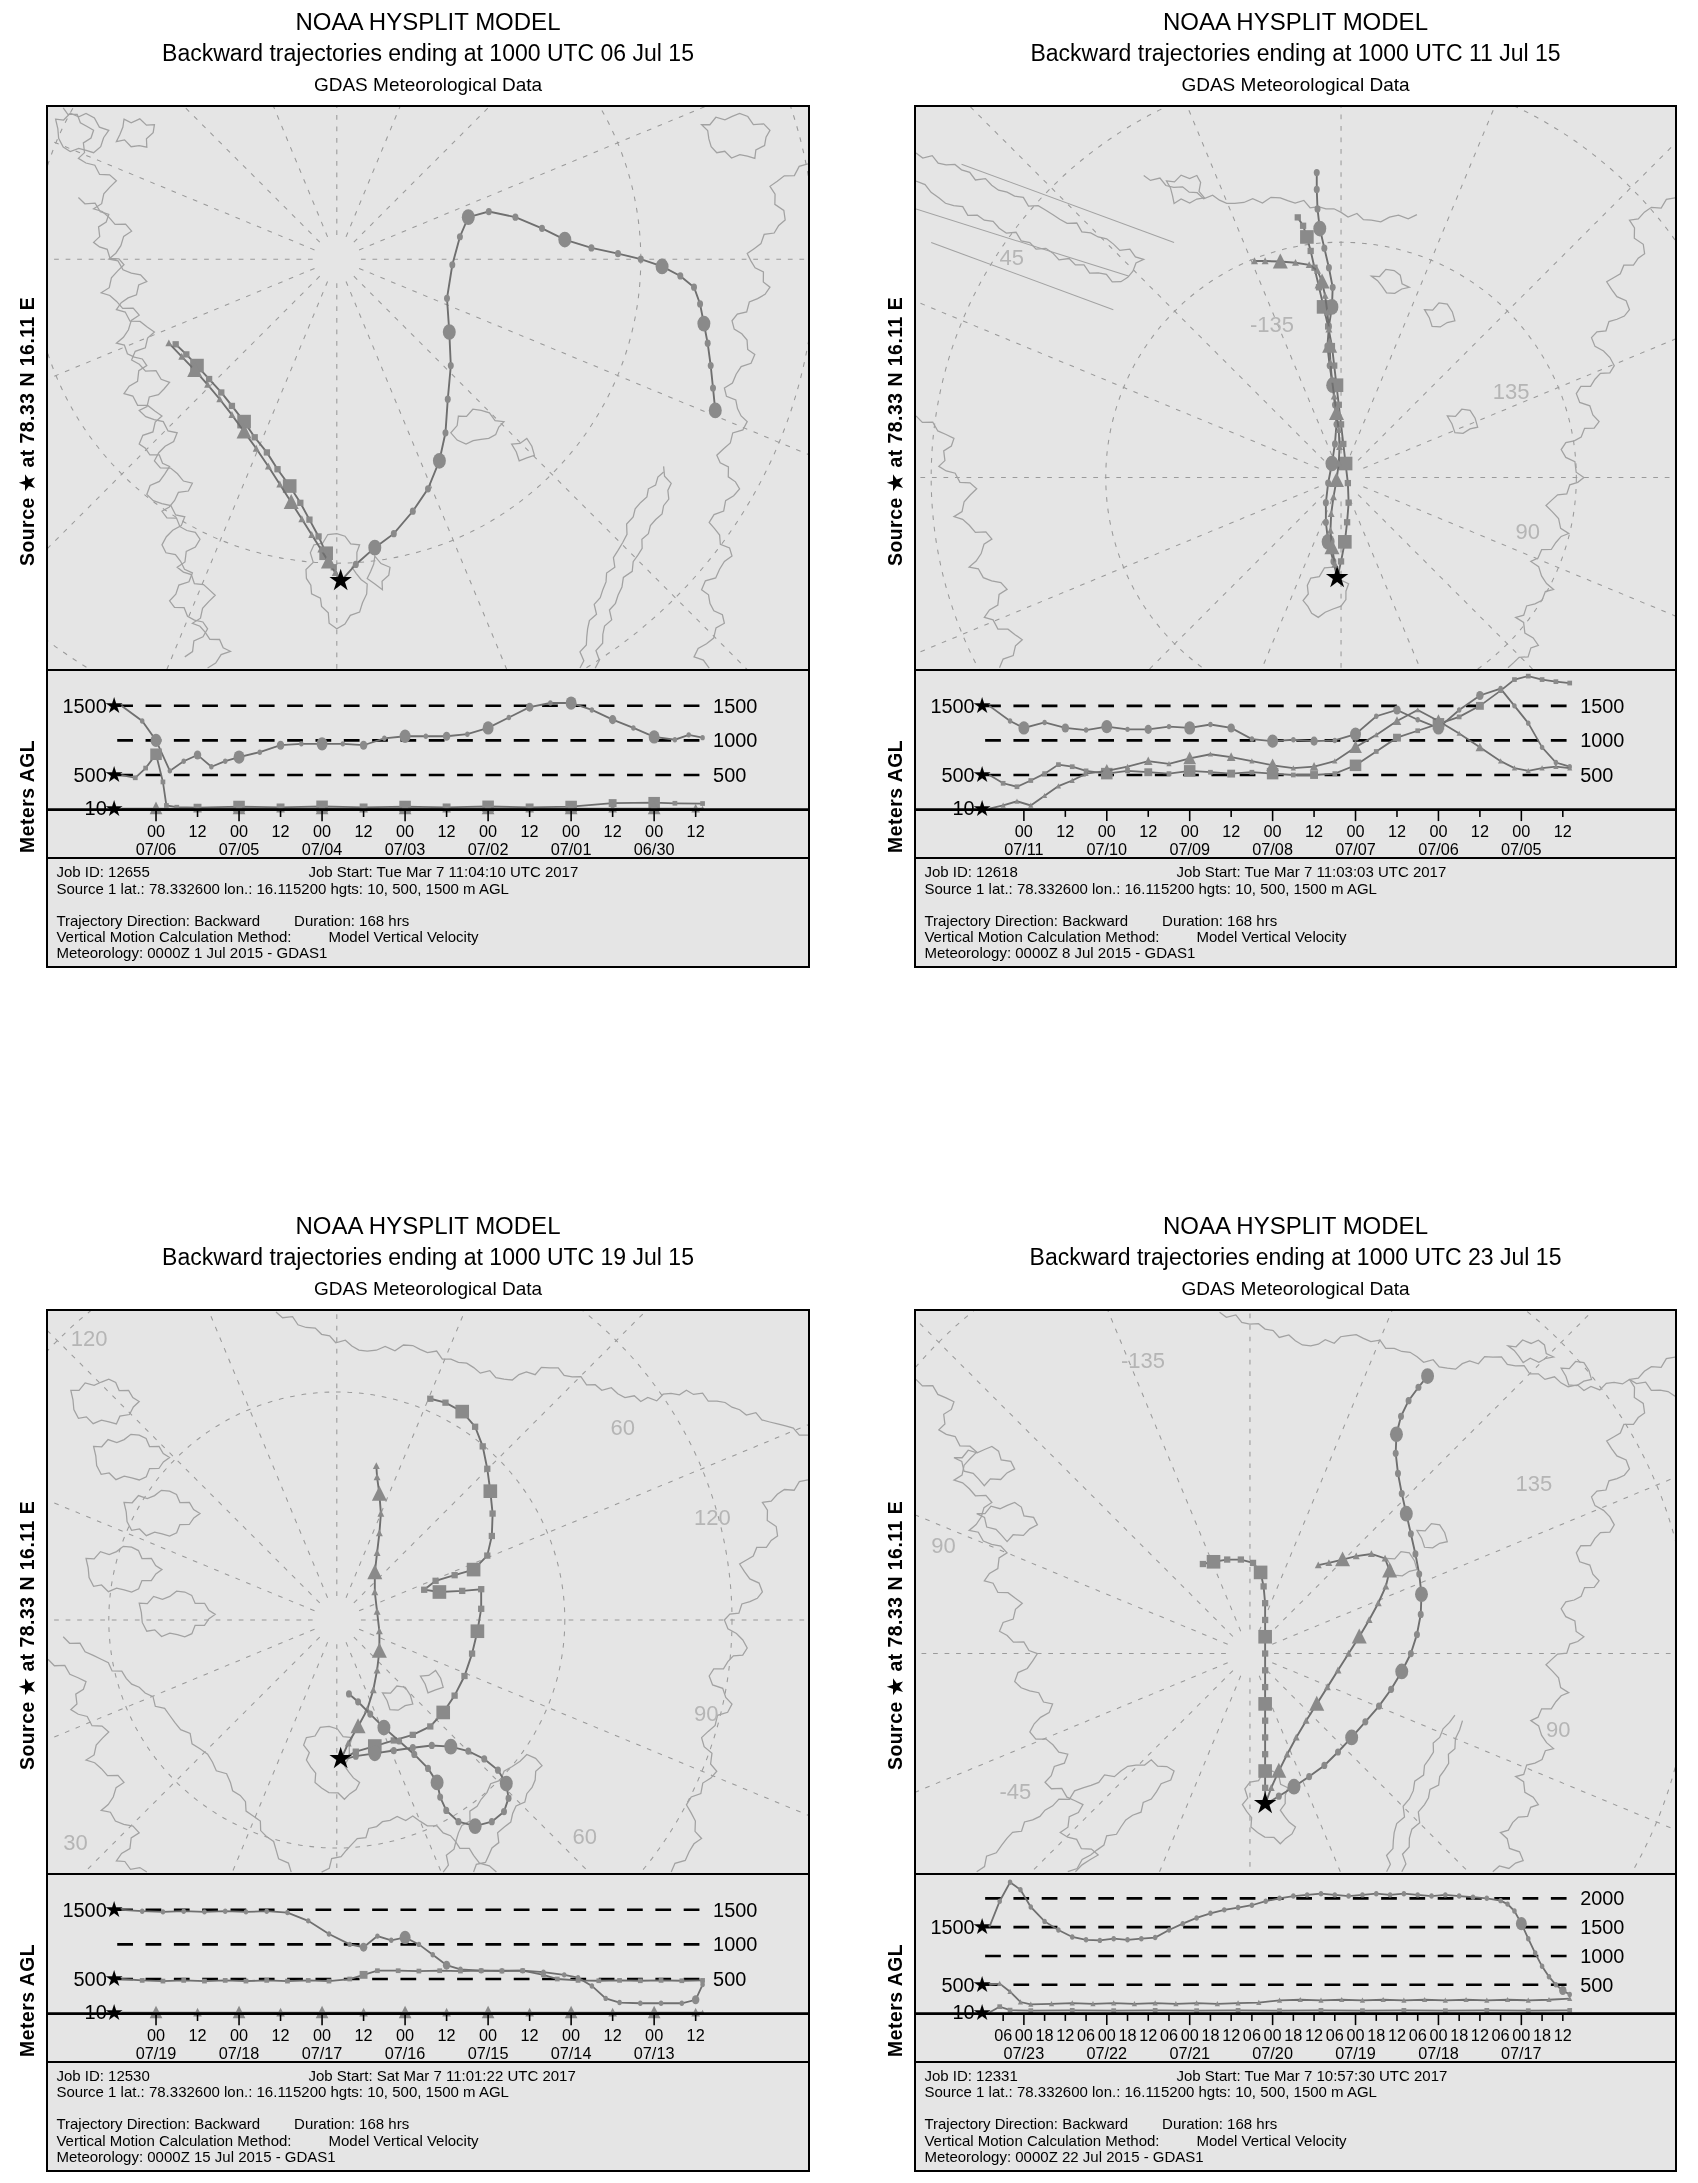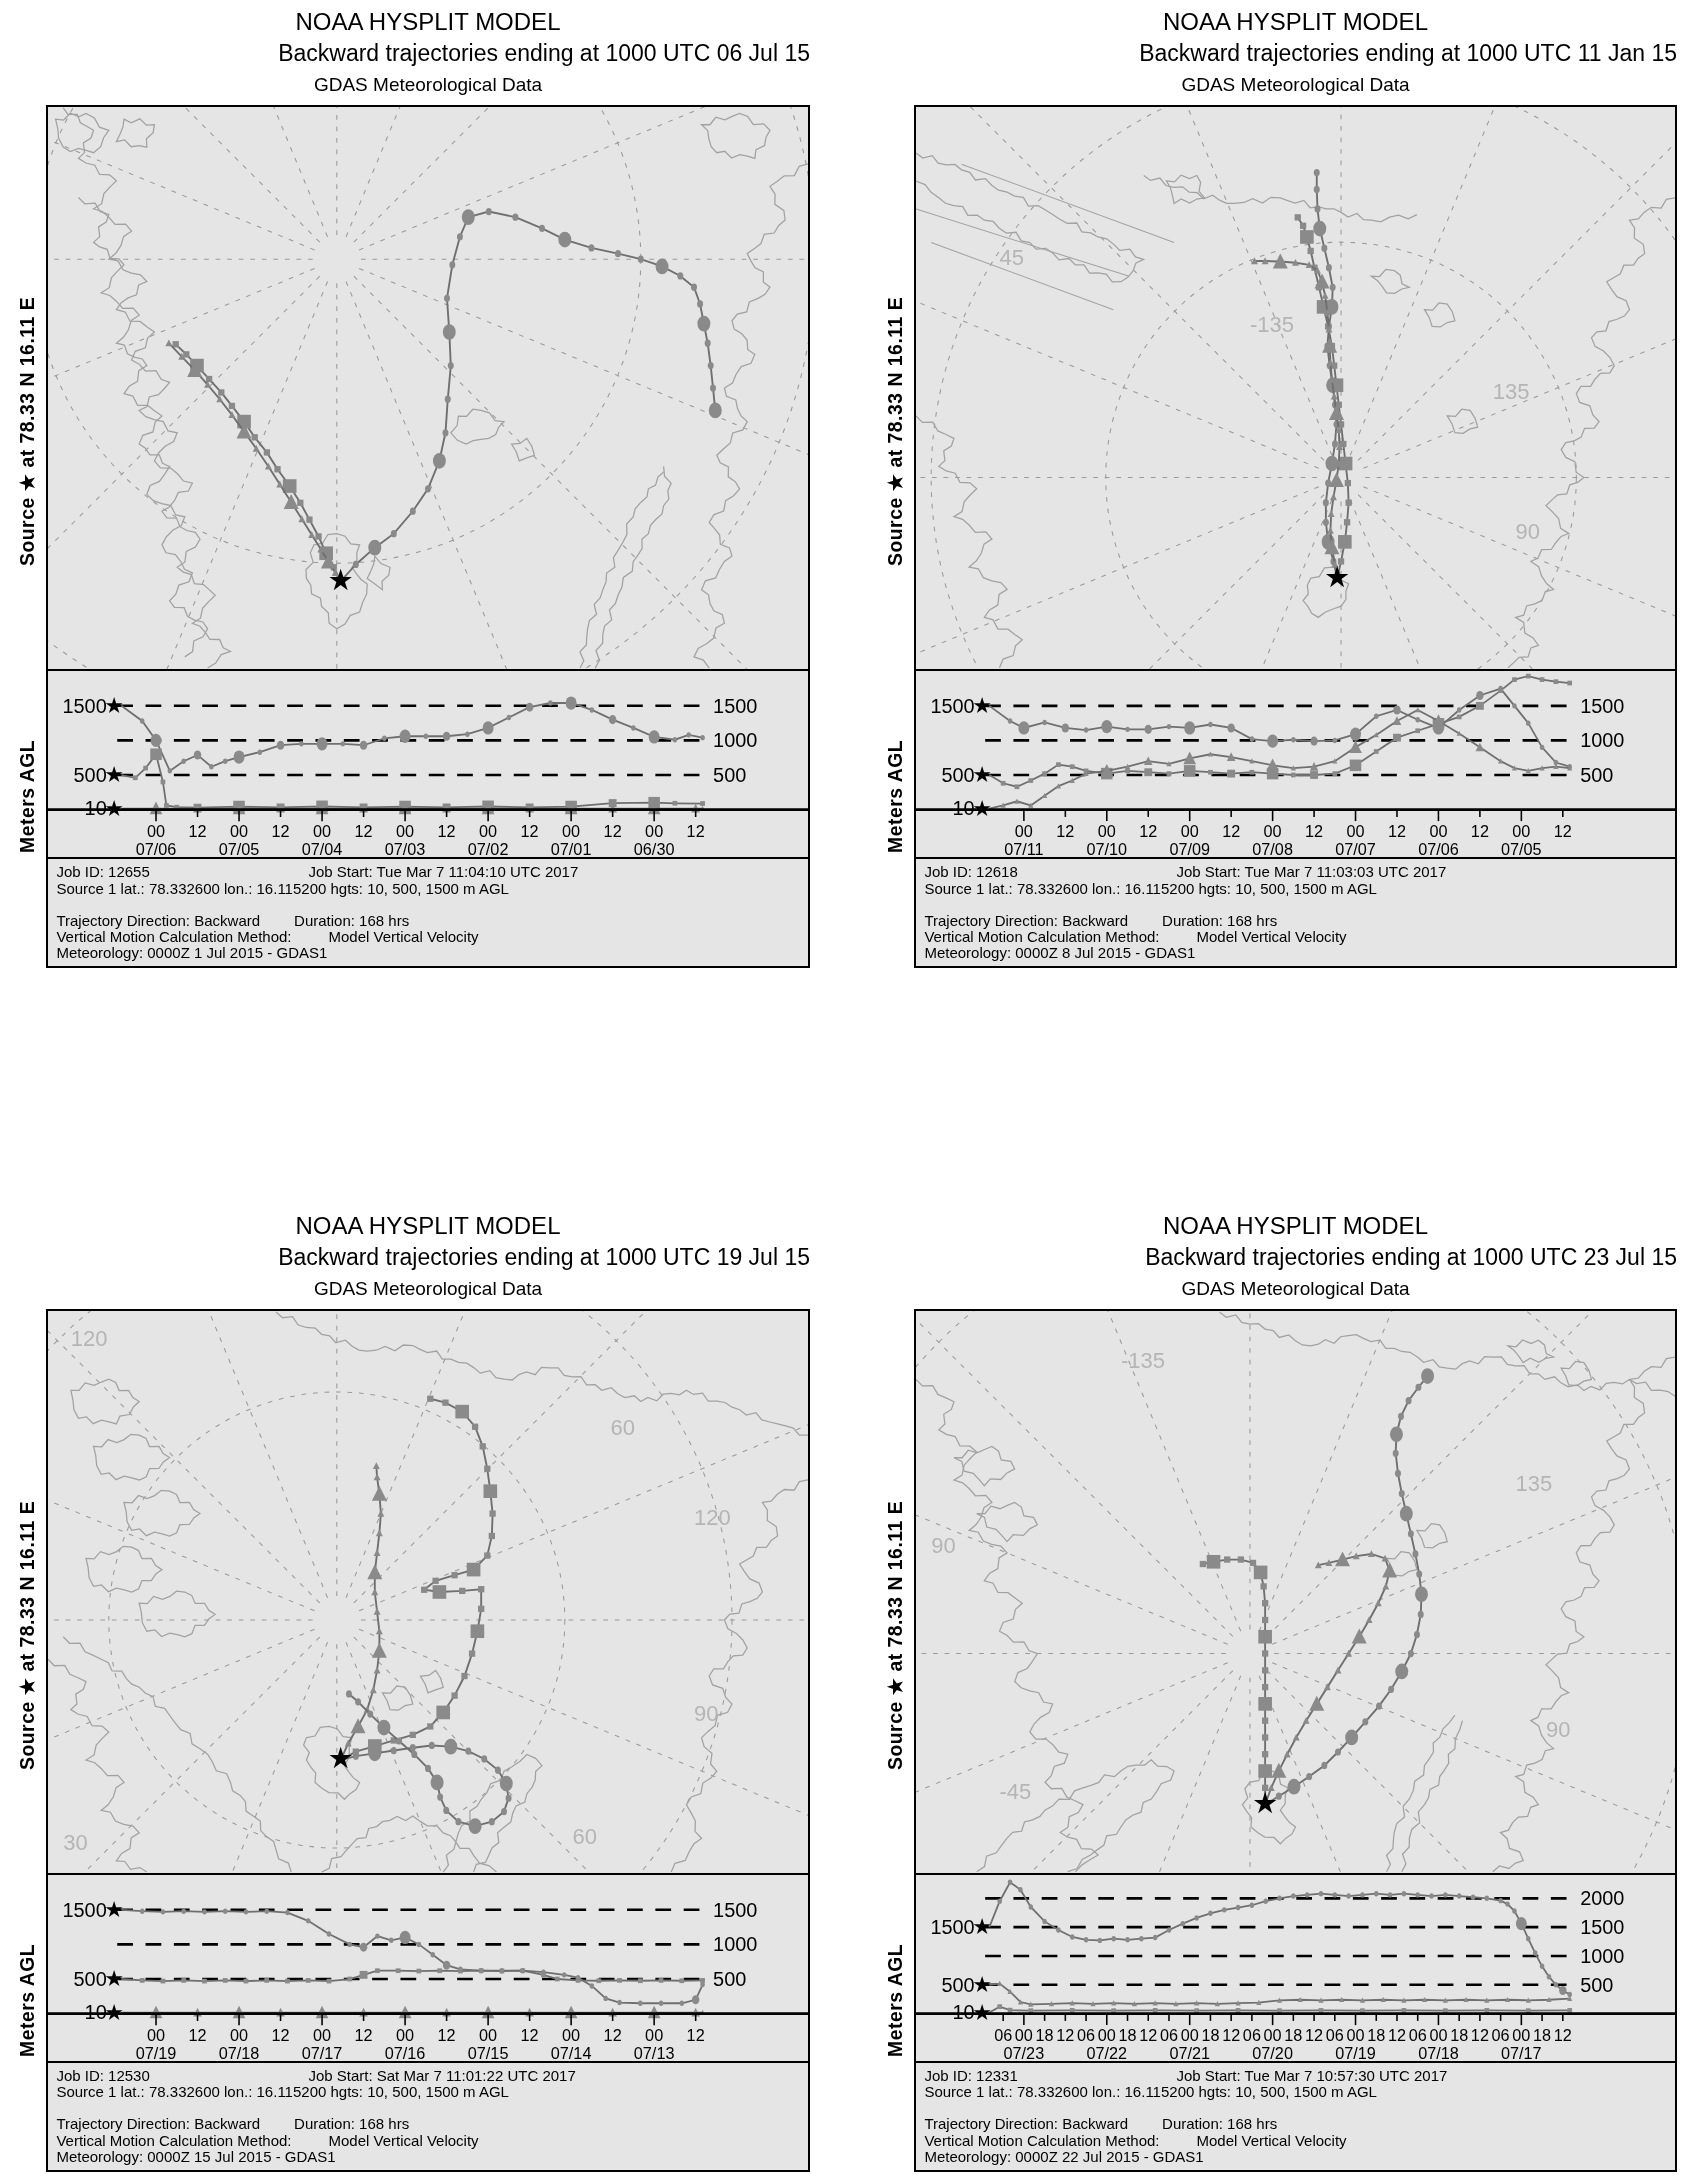--- a/index.html
+++ b/index.html
@@ -4,21 +4,21 @@
 <style>
   html,body{margin:0;padding:0;background:#ffffff;}
   body{width:1698px;height:2183px;position:relative;font-family:"Liberation Sans",sans-serif;color:#000;}
   .panel{position:absolute;}
   .p0{left:46px;top:7.3px;width:764px;}
   .p1{left:914px;top:7.3px;width:763px;}
   .p2{left:46px;top:1211px;width:764px;}
   .p3{left:914px;top:1211px;width:763px;}
   .titles{text-align:center;height:98px;}
   .t1{font-size:24px;line-height:30px;}
-  .t2{font-size:23px;line-height:33px;text-align:right;}
+  .t2{font-size:23px;line-height:33px;}
   .t3{font-size:19px;line-height:29px;}
   .frame{border:2.1px solid #000;background:#e5e5e5;}
   .map{position:relative;height:562px;border-bottom:2.1px solid #000;overflow:hidden;}
   .map svg,.profile svg{display:block;width:100%;height:100%;}
   .profile{position:relative;height:186px;overflow:hidden;}
   .foot{border-top:2.6px solid #000;padding:5.2px 8.4px 4.2px 8.4px;font-size:15px;line-height:16.3px;}
   .frow{white-space:nowrap;}
   .jid{display:inline-block;width:252px;}
   .gapd span+span{margin-left:34px;}
   .gapm span+span{margin-left:37px;margin-top:44px;}
@@ -279,21 +279,21 @@
       <div class="frow gapd"><span>Trajectory Direction: Backward</span><span>Duration: 168 hrs</span></div>
       <div class="frow gapm"><span>Vertical Motion Calculation Method:</span><span>Model Vertical Velocity</span></div>
       <div class="frow">Meteorology: 0000Z  1 Jul 2015 - GDAS1</div>
     </footer>
   </div>
 </section>
 
 <section class="panel p1">
   <header class="titles">
     <div class="t1">NOAA HYSPLIT MODEL</div>
-    <div class="t2">Backward trajectories ending at 1000 UTC 11 Jan 15</div>
+    <div class="t2">Backward trajectories ending at 1000 UTC 11 Jul 15</div>
     <div class="t3">GDAS Meteorological Data</div>
   </header>
   <div class="side-label map-side">Source ★ at  78.33 N   16.11 E</div>
   <div class="side-label prof-side">Meters AGL</div>
   <div class="frame">
     <div class="map">
         <svg viewBox="0 0 1449 1068">
           <g>
             <line x1="857.44" y1="704.88" x2="2811.44" y2="704.88" stroke="#9a9a9a" stroke-width="2" stroke-dasharray="9 13"></line>
             <line x1="853.9384584955193" y1="722.4834378887941" x2="2659.1990650225734" y2="1470.2468647301796" stroke="#9a9a9a" stroke-width="2" stroke-dasharray="9 13"></line>

